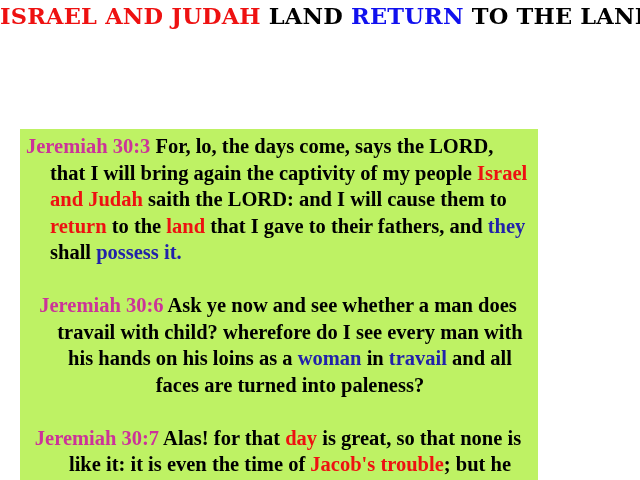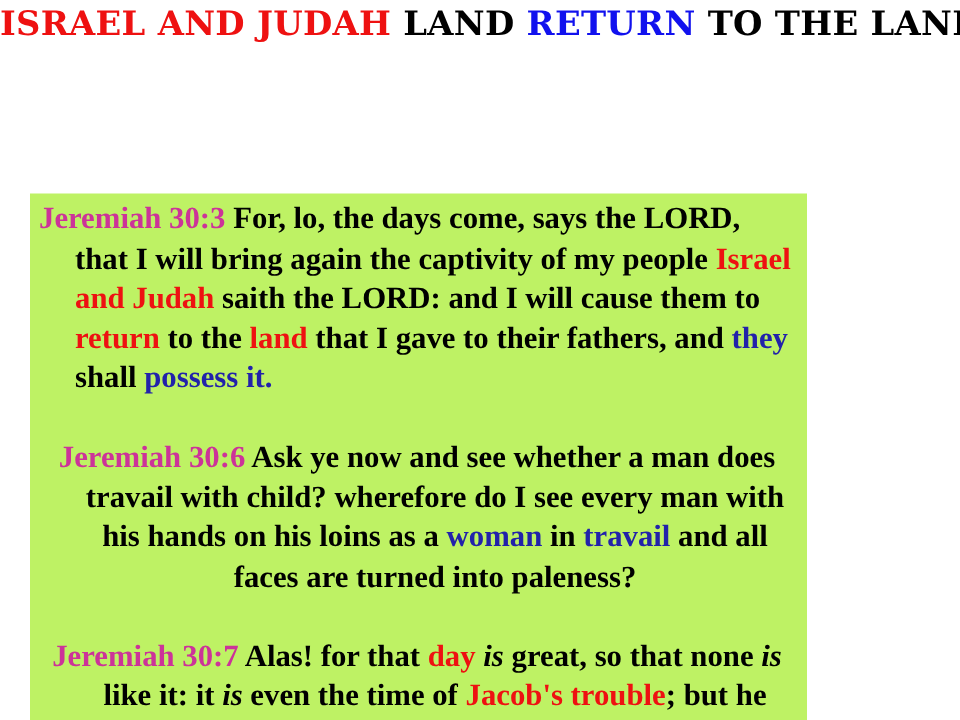--- a/index.html
+++ b/index.html
@@ -60,21 +60,21 @@
     color: #000000;
     text-indent: -24px;
     padding-left: 24px;
     margin: 0;
   }
   .verse + .verse { margin-top: 26.5px; text-align: center; }
 
   .ref      { color: #CC3399; }
   .red      { color: #EE1111; }
   .blue     { color: #2222AA; }
-  .ital     { font-style: italic; }
+  .ital     { }
   .seg      { white-space: pre-wrap; }
 
   
   .t-red  { color: #EE1111; }
   .t-blue { color: #1111EE; }
   .t-blk  { color: #000000; }
 </style>
 </head>
 <body>
 

